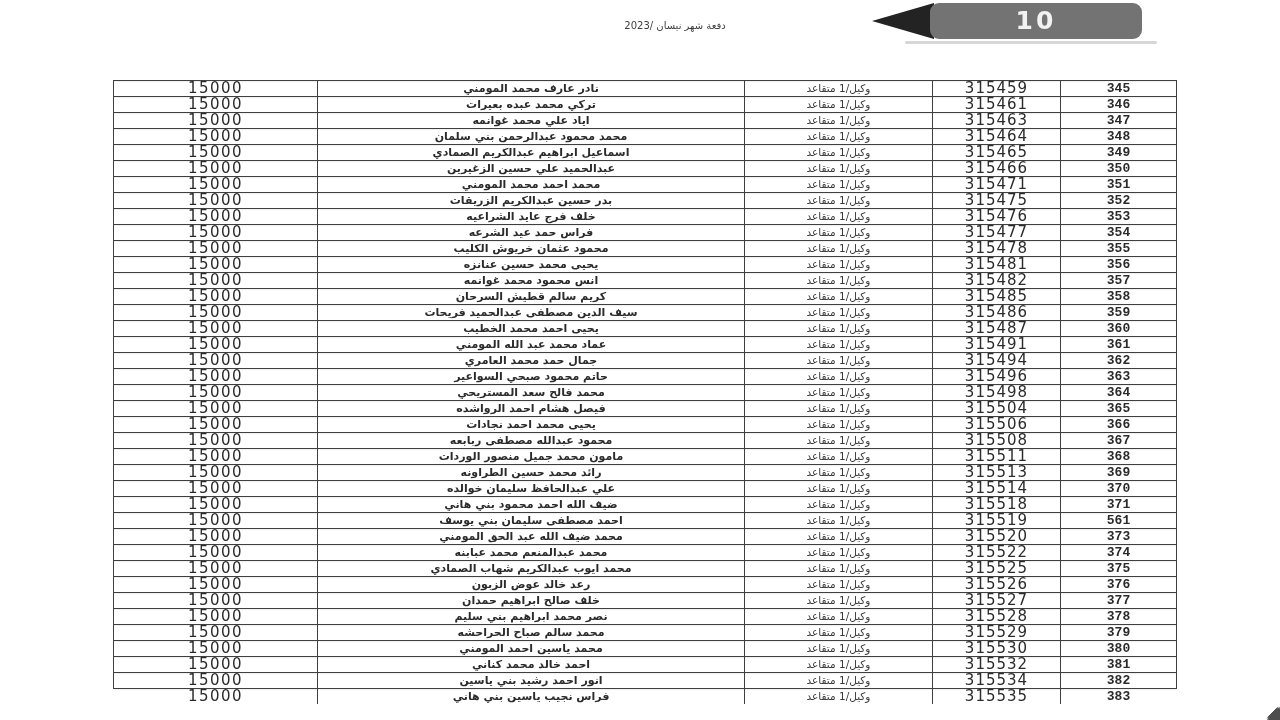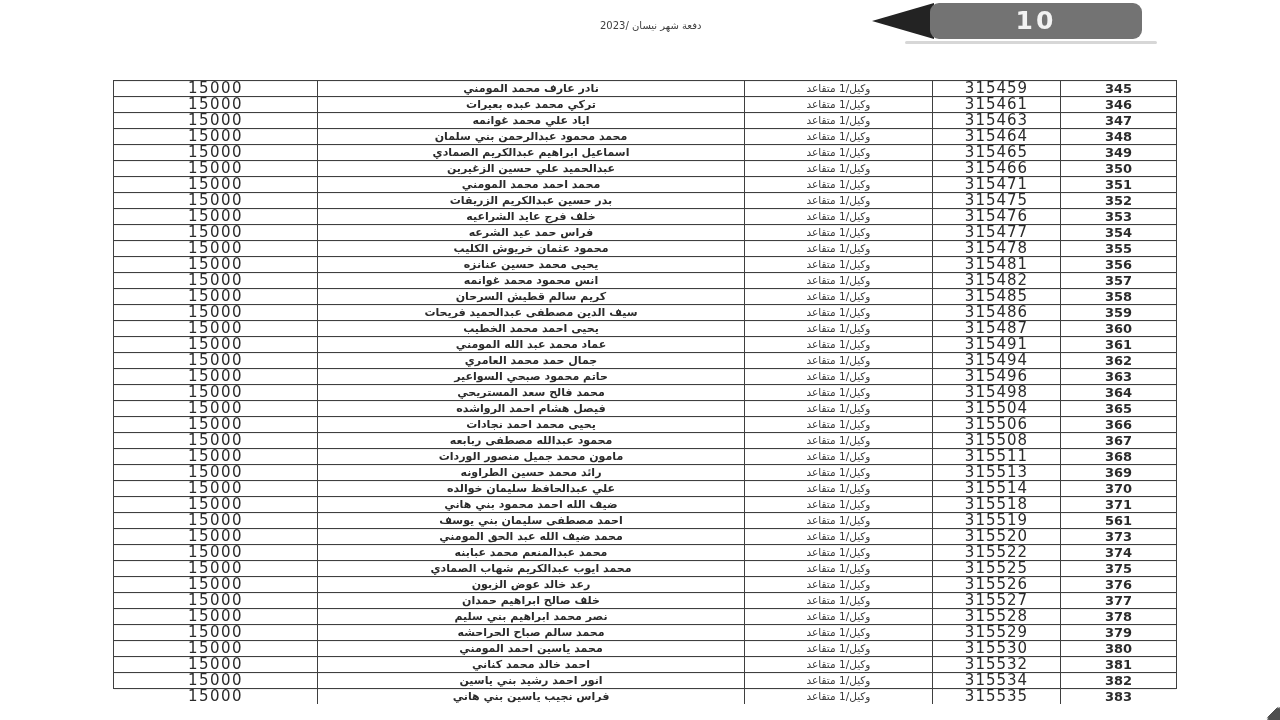--- a/index.html
+++ b/index.html
@@ -3,21 +3,21 @@
 <meta charset="utf-8">
 <style>
   * { box-sizing: border-box; margin: 0; padding: 0; }
   html,body { width:1280px; height:720px; overflow:hidden; }
   body { background:#ffffff; font-family:"DejaVu Sans", sans-serif; position:relative; }
 
   .sheet { position:absolute; inset:0; background:#fff; filter: blur(0.3px); }
 
   .header-note {
     position:absolute; top:20px; left:600px; width:150px;
-    font-size:10px; color:#3f3f3f; direction:rtl; text-align:left;
+    font-size:10px; color:#3f3f3f; direction:rtl; text-align:center;
     letter-spacing:0.3px; filter: blur(0.4px);
   }
 
   
   .badge { position:absolute; top:3px; left:872px; height:36px; }
   .badge-body {
     position:absolute; left:58px; top:0; width:212px; height:36px;
     background:#737373; border-radius:9px;
     display:flex; align-items:center; justify-content:center;
   }
@@ -49,21 +49,21 @@
   .row:last-child { border-bottom:none; }
   .cell {
     border-right:1px solid #3f3f3f; display:flex; align-items:center;
     justify-content:center; overflow:visible; color:#2b2b2b; line-height:1;
   }
   .cell:last-child { border-right:none; }
   .c-amount { width:204px; font-size:15px; letter-spacing:1.5px; }
   .c-name   { width:427px; font-size:11px; font-weight:700; direction:rtl; }
   .c-rank   { width:188px; font-size:10.5px; font-weight:400; direction:rtl; color:#3a3a3a; }
   .c-fileno { width:128px; font-size:15px; letter-spacing:1px; }
-  .c-seq    { width:115px; font-size:13px; font-weight:700; }
+  .c-seq    { width:115px; font-size:13px; font-weight:700;font-family:Liberation Mono, monospace; }
 
   .corner-mark {
     position:absolute; right:-7px; bottom:-7px; width:17px; height:17px;
     background:#4e4e4e; transform:rotate(45deg); border-radius:3px;
   }
 </style>
 </head>
 <body>
 
 <div class="sheet">

